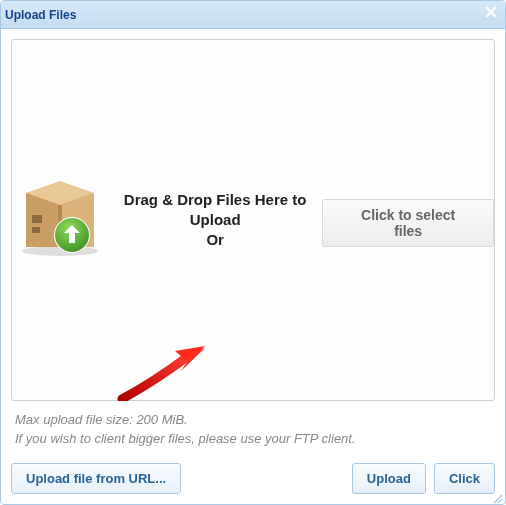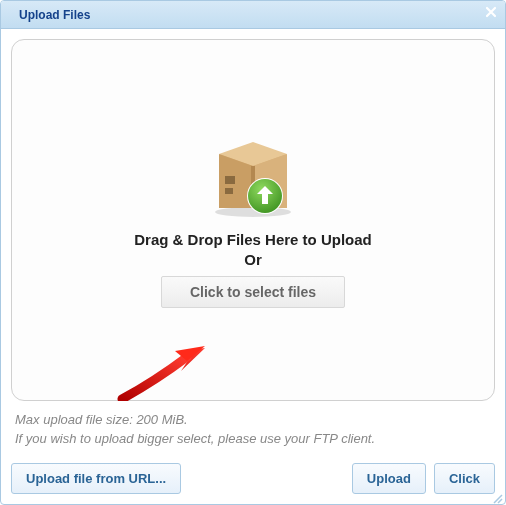--- a/index.html
+++ b/index.html
@@ -18,21 +18,21 @@
       background: #fff;
       position: relative;
       overflow: hidden;
     }
     .titlebar {
       background: linear-gradient(to bottom, #d7e9f7, #c2ddf1);
       border-bottom: 1px solid #a9c9e2;
       height: 28px;
       display: flex;
       align-items: center;
-      padding: 0 18px;
+      padding: 0 4px;
       position: relative;
     }
     .titlebar-title {
       color: #15428b;
       font-size: 12px;
       font-weight: bold;
     }
     .close-btn {
       position: absolute;
       right: 6px;
@@ -45,25 +45,24 @@
       justify-content: center;
     }
     .close-btn svg { width: 14px; height: 14px; }
     .body {
       padding: 10px;
       position: relative;
       height: calc(100% - 28px);
     }
     .dropzone {
       border: 1px solid #d0d0d0;
-      border-radius: 13px;
+      border-radius: 3px;
       background: #fdfdfd;
       height: 362px;
       display: flex;
-      flex-direction: column;
       align-items: center;
       justify-content: center;
       position: relative;
     }
     .box-icon {
       width: 96px;
       height: 86px;
       margin-bottom: 12px;
       position: relative;
     }
@@ -193,21 +192,21 @@
           <stop offset="100%" stop-color="#ff3b2f"></stop>
         </linearGradient>
       </defs>
       <path d="M 5 58 Q 40 45 72 18 L 64 30 L 88 7 L 60 11 L 72 18 Q 40 45 5 58 Z" fill="url(#arrowGrad)"></path>
       <path d="M 5 58 Q 38 40 70 16" stroke="url(#arrowGrad)" stroke-width="9" fill="none" stroke-linecap="round"></path>
       <polygon points="88,5 58,10 70,20" fill="#ff2a1a"></polygon>
     </svg>
 
     <div class="info-text">
       <div>Max upload file size: 200 MiB.</div>
-      <div>If you wish to upload bigger select, please use your FTP client.</div>
+      <div>If you wish to client bigger files, please use your FTP client.</div>
     </div>
 
     <div class="footer">
       <button class="btn">Upload file from URL...</button>
       <div class="footer-right">
         <button class="btn">Upload</button>
         <button class="btn">Click</button>
       </div>
     </div>
 

